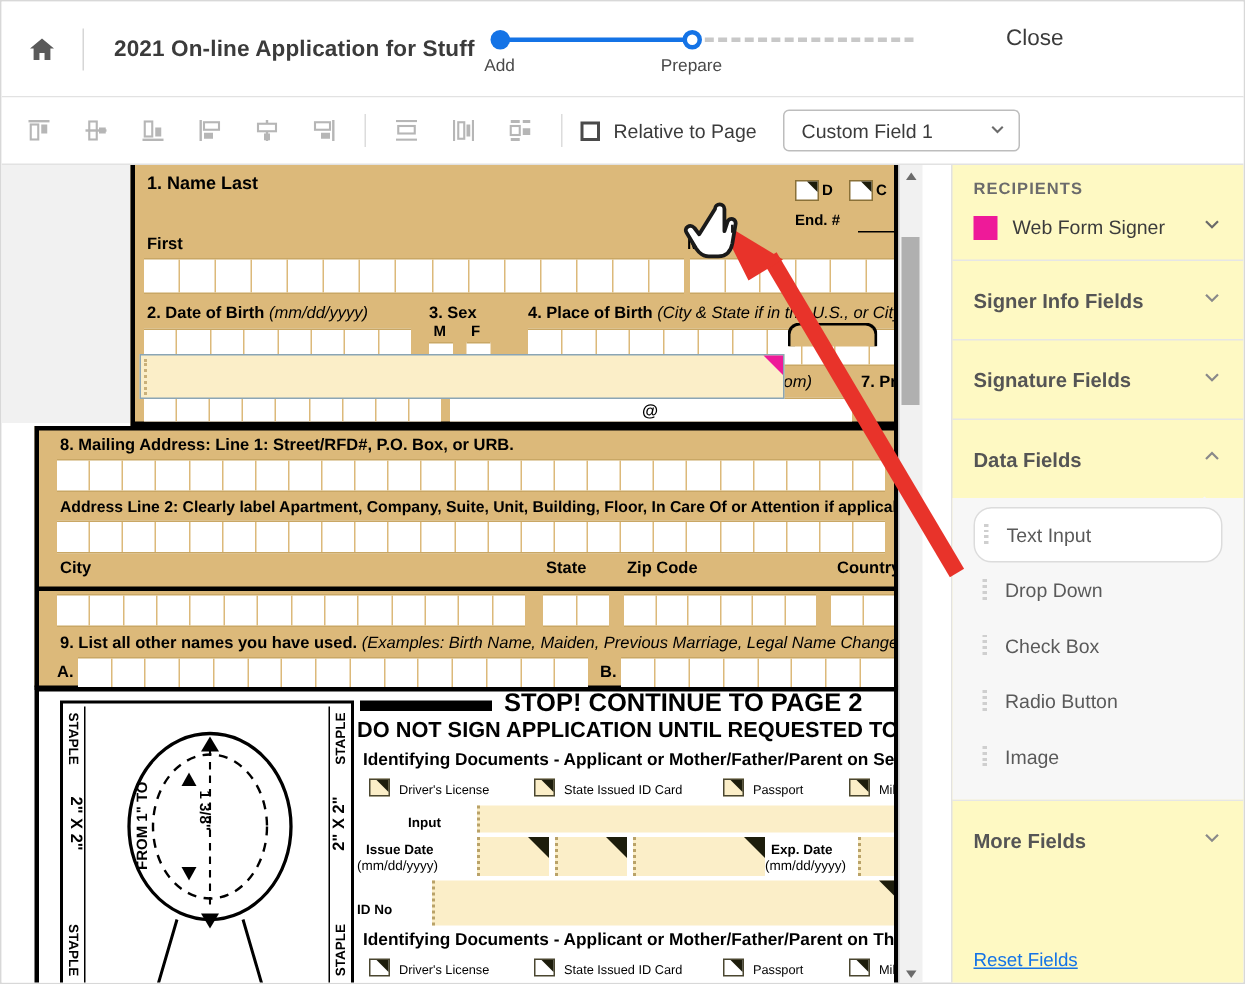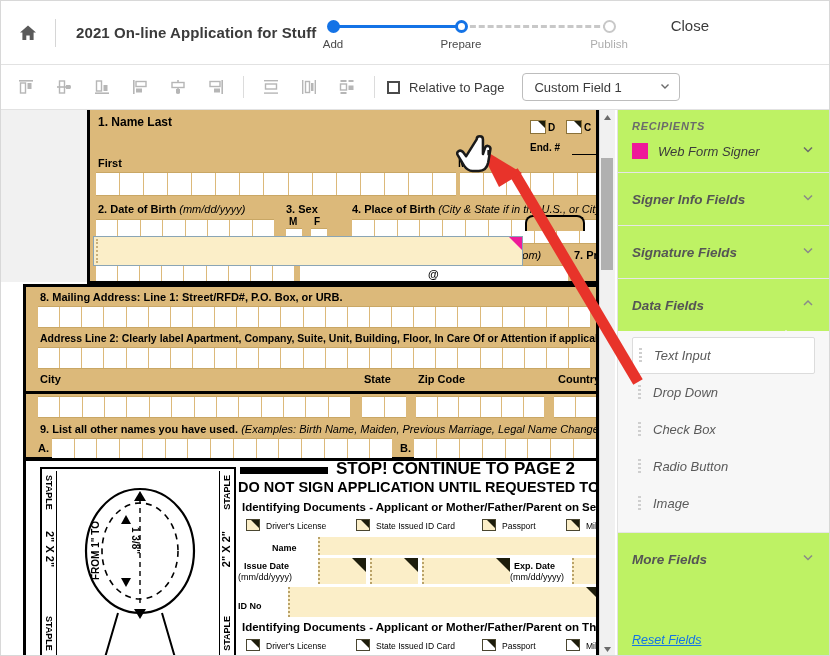--- a/index.html
+++ b/index.html
@@ -224,22 +224,22 @@
   }
   #vscroll .arrow.up { top: 0; }
   #vscroll .arrow.down { bottom: 0; }
   #vthumb {
     position: absolute; left: 1px; top: 48px; width: 12px; height: 112px;
     background: #b0b0b0; cursor: pointer;
   }
 
   
   #rpanel {
-    position: absolute; right: 0; top: 109px; width: 212px; height: 547px;
-    background: #bef264; border-left: 1px solid #e2e2e2; font-style: italic;
+    position: absolute; right: 0; top: 109px; width: 195px; height: 547px;
+    background: #fef9c3; border-left: 1px solid #e2e2e2;
   }
   #recipients-sec { padding: 10px 14px 12px 14px; border-bottom: 1px solid #e6e6e6; }
   #recipients-title {
     font-size: 11px; font-weight: 700; color: #6b6b6b; letter-spacing: .7px;
   }
   #recipient-row {
     display: flex; align-items: center; margin-top: 10px; cursor: pointer;
   }
   #recipient-swatch { width: 16px; height: 16px; background: #ee1a99; }
   #recipient-name { margin-left: 10px; font-size: 13px; color: #3b3b3b; }
@@ -254,21 +254,21 @@
   }
   .acc-title { font-size: 13.5px; font-weight: 700; color: #555; }
   .acc-hdr .chev { margin-left: auto; }
   #datafields-body { background: #f7f7f7; padding: 6px 0 10px 0; }
   .field-item {
     position: relative; height: 37px; margin: 0 14px 0 14px;
     display: flex; align-items: center; cursor: pointer;
     font-size: 13px; color: #5a5a5a;
   }
   .field-item.selected {
-    background: #fff; border: 1px solid #dcdcdc; border-radius: 2px; text-align: right;
+    background: #fff; border: 1px solid #dcdcdc; border-radius: 12px; text-align: right;
   }
   .grip {
     display: inline-block; width: 3px; height: 15px; margin: 0 12px 0 6px;
     background-image: repeating-linear-gradient(to bottom, #cfcfcf 0 2px, transparent 2px 4px);
   }
   #reset-fields {
     position: absolute; left: 14px; bottom: 10px;
     font-size: 12.5px; color: #1473e6; text-decoration: underline; cursor: pointer;
   }
   
@@ -303,24 +303,20 @@
       <div class="step-track track-solid"></div>
       <div class="step-track track-dashed"></div>
 
       <div class="step" id="step-add">
         <div class="dot dot-filled"></div>
         <div class="lbl">Add</div>
       </div>
       <div class="step" id="step-prepare">
         <div class="dot dot-current"></div>
         <div class="lbl">Prepare</div>
-      </div>
-      <div class="step future" id="step-publish">
-        <div class="dot dot-future"></div>
-        <div class="lbl">Publish</div>
       </div>
     </div>
 
     <div id="close-btn">Close</div>
   </div>
 
   <div id="toolbar">
 
     <div class="tb-btn">
       <svg width="20" height="20" viewBox="0 0 20 20">
@@ -698,21 +694,21 @@
         <div class="cbx-lbl" style="left:350px; top:60px;">State Issued ID Card</div>
         <div class="cbx filled" style="left:456px; top:58px;">
             <span class="fold"></span>
           </div>
         <div class="cbx-lbl" style="left:476px; top:60px;">Passport</div>
         <div class="cbx filled" style="left:540px; top:58px;">
             <span class="fold"></span>
           </div>
         <div class="cbx-lbl" style="left:560px; top:60px;">Military</div>
 
-        <div class="sm-lbl" style="left:246px; top:82px;">Name</div>
+        <div class="sm-lbl" style="left:246px; top:82px;">Input</div>
         <div class="yfield" style="left:292px; top:76px; width:300px; height:18px;"></div>
 
         <div class="sm-lbl" style="left:218px; top:100px;">Issue Date</div>
         <div class="sm-lbl" style="left:212px; top:111px; font-weight:400;">(mm/dd/yyyy)</div>
         <div class="yfield" style="left:292px; top:97px; width:48px; height:26px;">
             <span class="fold"></span>
           </div>
         <div class="yfield" style="left:344px; top:97px; width:48px; height:26px;">
             <span class="fold"></span>
           </div>

